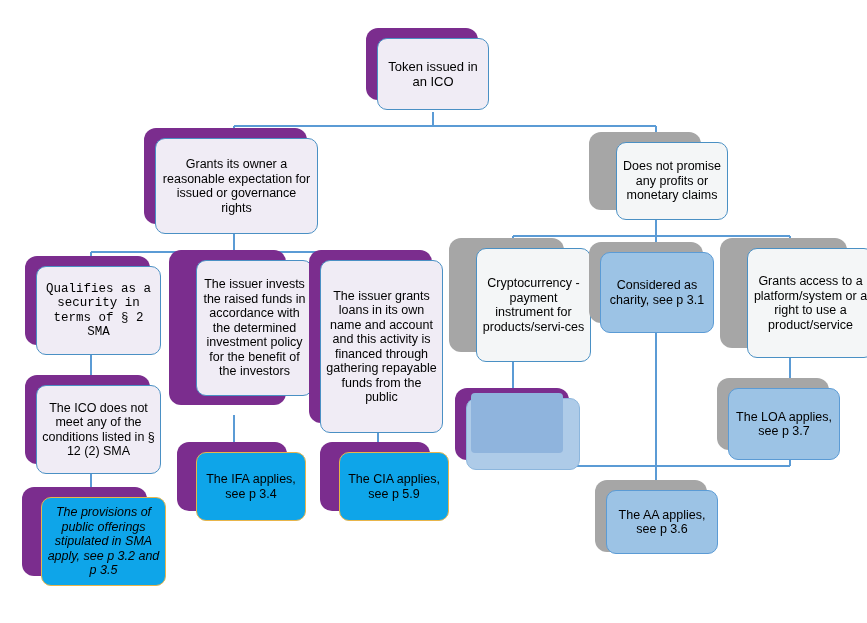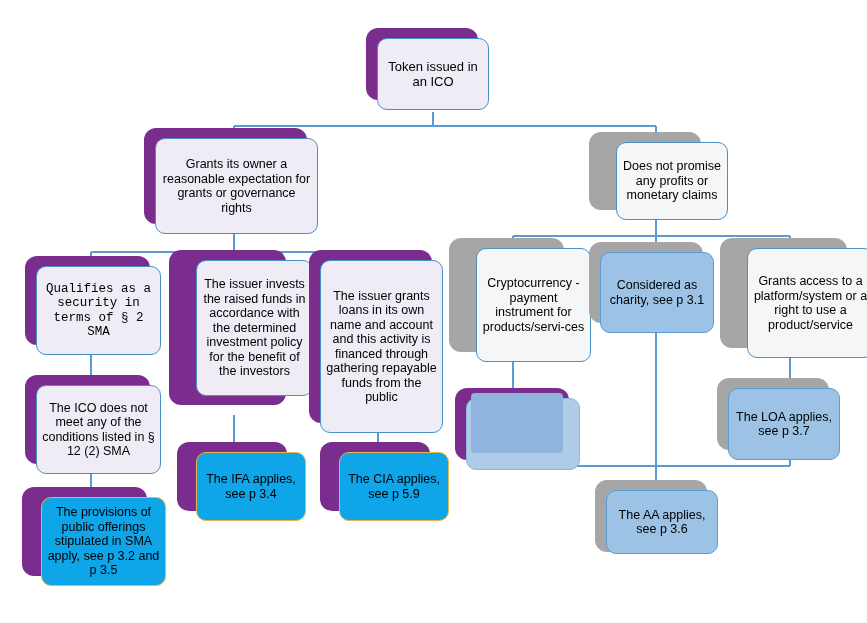--- a/index.html
+++ b/index.html
@@ -76,21 +76,21 @@
   <div id="nodes-layer">
       <div class="node" style="left: 0px; top: 0px; width: 0px; height: 0px;">
         <div class="shadow sh-purple" style="left: 366px; top: 28px; width: 112px; height: 72px;"></div>
         <div class="box fill-lav" style="left: 377px; top: 38px; width: 112px; height: 72px; font-size: 13px;">
           <span style="position: relative; z-index: 2;">Token issued in an ICO</span>
         </div>
       </div>
       <div class="node" style="left: 0px; top: 0px; width: 0px; height: 0px;">
         <div class="shadow sh-purple" style="left: 144px; top: 128px; width: 163px; height: 96px;"></div>
         <div class="box fill-lav" style="left: 155px; top: 138px; width: 163px; height: 96px; font-size: 12.5px;">
-          <span style="position: relative; z-index: 2;">Grants its owner a reasonable expectation for grants or governance rights</span>
+          <span style="position: relative; z-index: 2;">Grants its owner a reasonable expectation for issued or governance rights</span>
         </div>
       </div>
       <div class="node" style="left: 0px; top: 0px; width: 0px; height: 0px;">
         <div class="shadow sh-gray" style="left: 589px; top: 132px; width: 112px; height: 78px;"></div>
         <div class="box fill-white" style="left: 600px; top: 142px; width: 112px; height: 78px; font-size: 12.5px;">
           <span style="position: relative; z-index: 2;">Does not promise any profits or monetary claims</span>
         </div>
       </div>
       <div class="node" style="left: 0px; top: 0px; width: 0px; height: 0px;">
         <div class="shadow sh-purple" style="left: 25px; top: 256px; width: 125px; height: 89px;"></div>
@@ -159,19 +159,19 @@
         </div>
       </div>
       <div class="node" style="left: 0px; top: 0px; width: 0px; height: 0px;">
         <div class="shadow sh-gray" style="left: 595px; top: 480px; width: 112px; height: 72px;"></div>
         <div class="box fill-blue" style="left: 606px; top: 490px; width: 112px; height: 64px; font-size: 12.5px;">
           <span style="position: relative; z-index: 2;">The AA applies, see p 3.6</span>
         </div>
       </div>
       <div class="node" style="left: 0px; top: 0px; width: 0px; height: 0px;">
         <div class="shadow sh-purple" style="left: 22px; top: 487px; width: 125px; height: 89px;"></div>
-        <div class="box fill-orange" style="left: 33px; top: 497px; width: 125px; height: 89px; font-size: 12.5px;">
+        <div class="box fill-orange" style="left: 33px; top: 497px; width: 125px; height: 89px; font-size: 12.5px; font-style: italic;">
           <span style="position: relative; z-index: 2;">The provisions of public offerings stipulated in SMA apply, see p 3.2 and p 3.5</span>
         </div>
       </div>
     </div>
 
 </div>
 
 </body></html>

